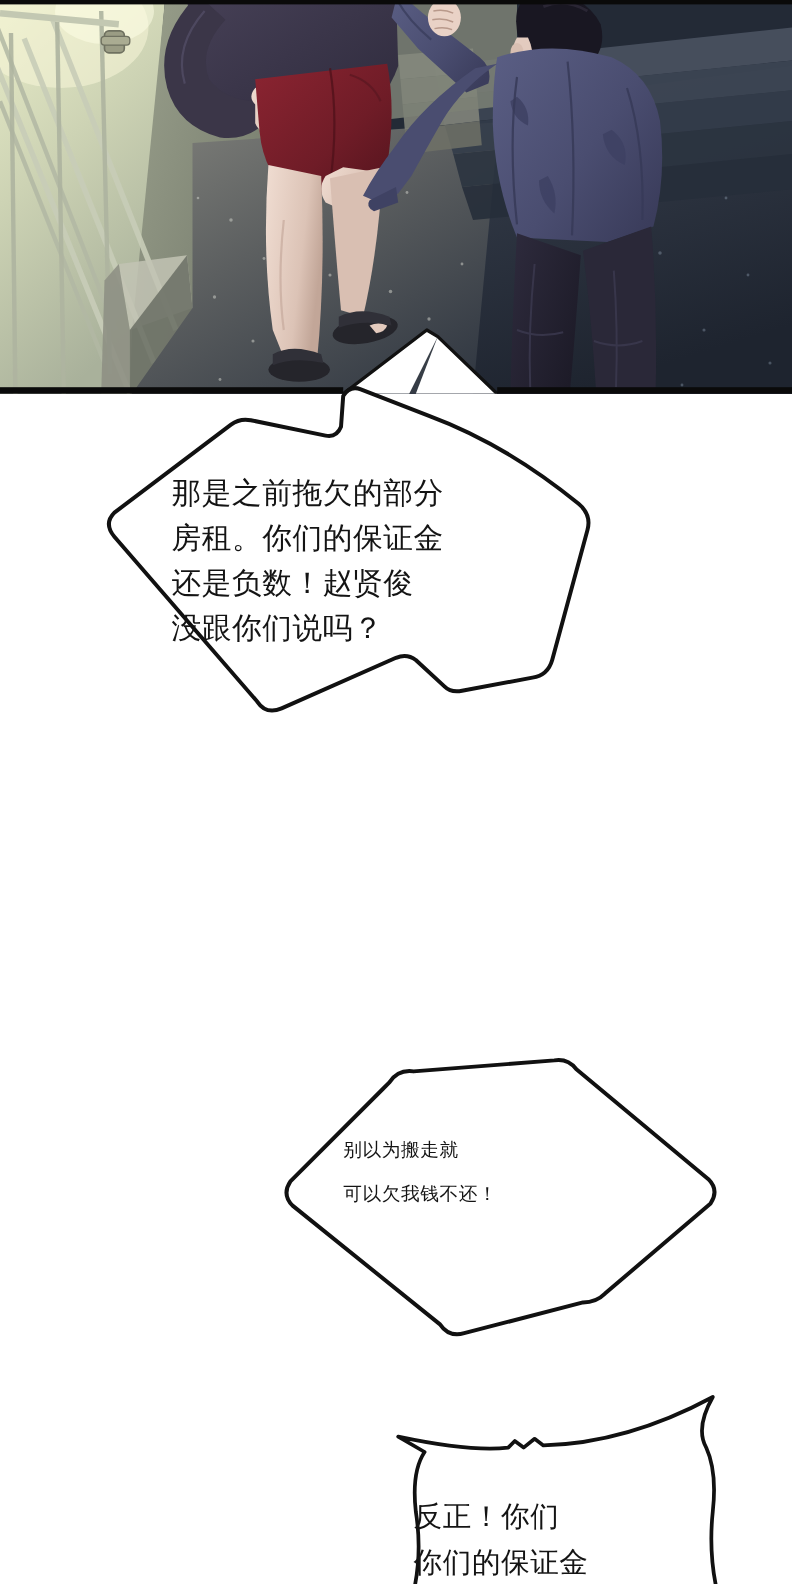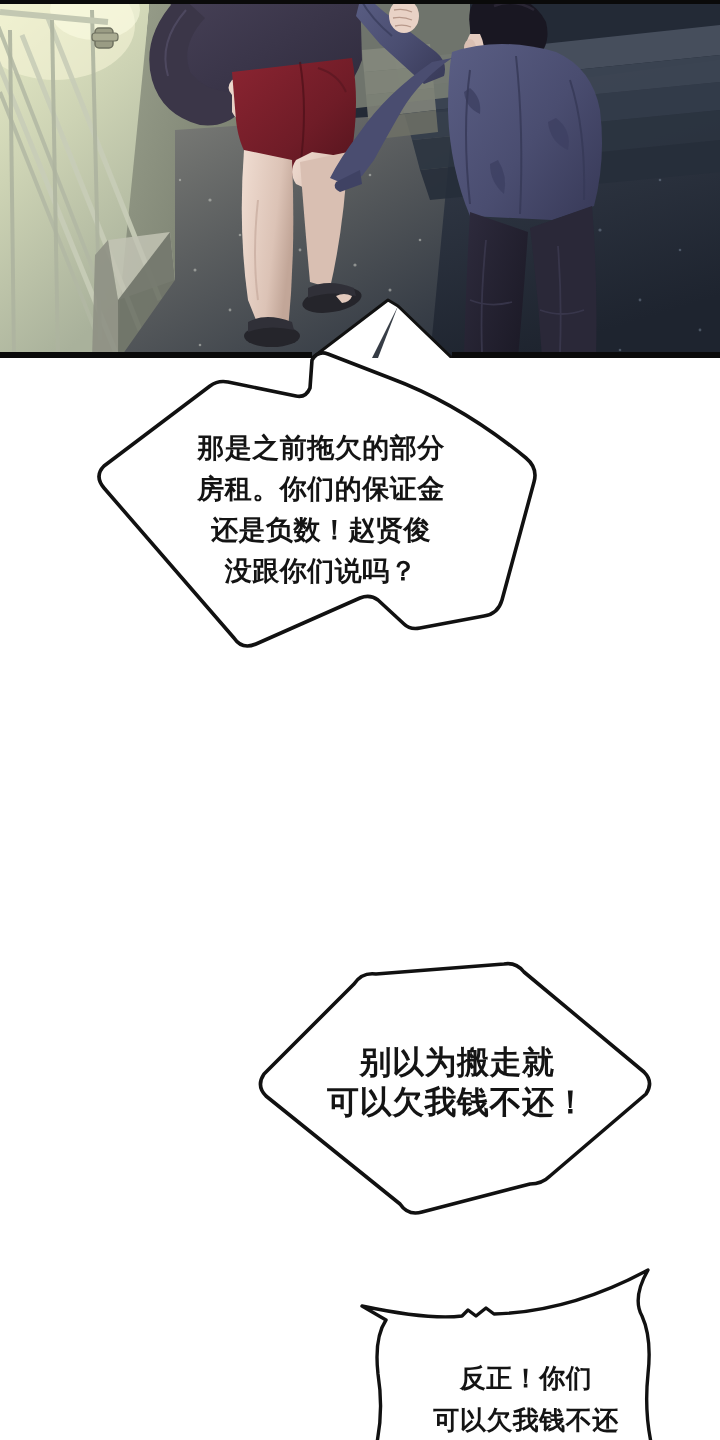--- a/index.html
+++ b/index.html
@@ -33,45 +33,45 @@
     position: absolute;
   }
   .bubble svg {
     position: absolute;
     left: 0;
     top: 0;
     overflow: visible;
   }
   .bubble-text {
     position: absolute;
-    text-align: center;
+    text-align: left;
     color: #141414;
-    font-weight: bold;
+    font-weight: normal;
     letter-spacing: 0.5px;
     white-space: pre-line;
     line-height: 1.47;
     -webkit-font-smoothing: antialiased;
   }
 
   #bubble-1 { left: 60px; top: 300px; width: 520px; height: 380px; }
   #bubble-1 .bubble-text {
     left: 96px; top: 128px; width: 330px;
     font-size: 27px; line-height: 41px;
   }
 
   #bubble-2 { left: 40px; top: 690px; width: 420px; height: 280px; }
   #bubble-2 .bubble-text {
     left: 58px; top: 72px; width: 305px;
     font-size: 26px; line-height: 40px;
   }
 
   #bubble-3 { left: 250px; top: 960px; width: 415px; height: 260px; }
   #bubble-3 .bubble-text {
-    left: 62px; top: 82px; width: 290px;
-    font-size: 32px; line-height: 40px;
+    left: 62px; top: 66px; width: 290px;
+    font-size: 17px; line-height: 40px;
   }
 
   #bubble-4 { left: 340px; top: 1262px; width: 380px; height: 185px; }
   #bubble-4 .bubble-text {
     left: 36px; top: 95px; width: 300px;
     font-size: 26px; line-height: 42px;
   }
 </style>
 </head>
 <body>
@@ -357,16 +357,16 @@
                L154,52
                Q230,50 308,8
                Q292,36 302,54
                Q312,76 308,112
                Q304,150 312,185
                L36,185
                Q44,150 38,112
                Q34,76 46,58 Z" fill="#ffffff" stroke="#111111" stroke-width="3.4" stroke-linejoin="round" stroke-linecap="round"></path>
     </svg>
     <div class="bubble-text">反正！你们
-可以欠我钱不还</div>
+你们的保证金</div>
   </div>
 
 </div>
 
 </body></html>

